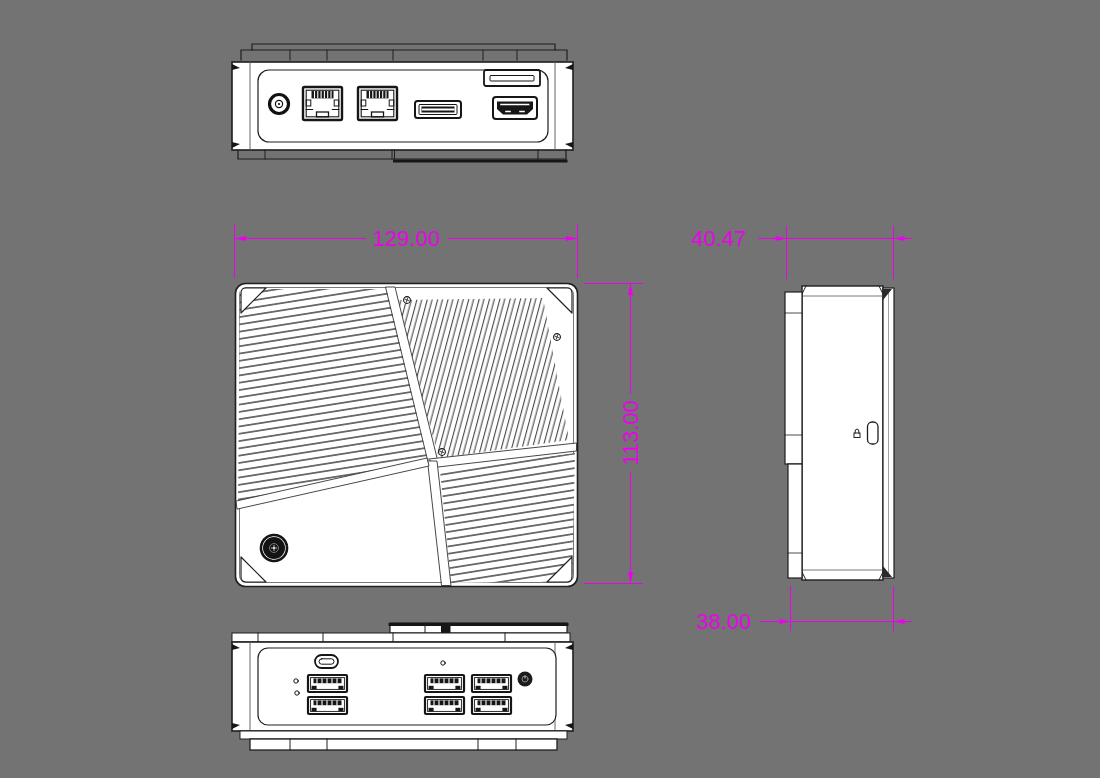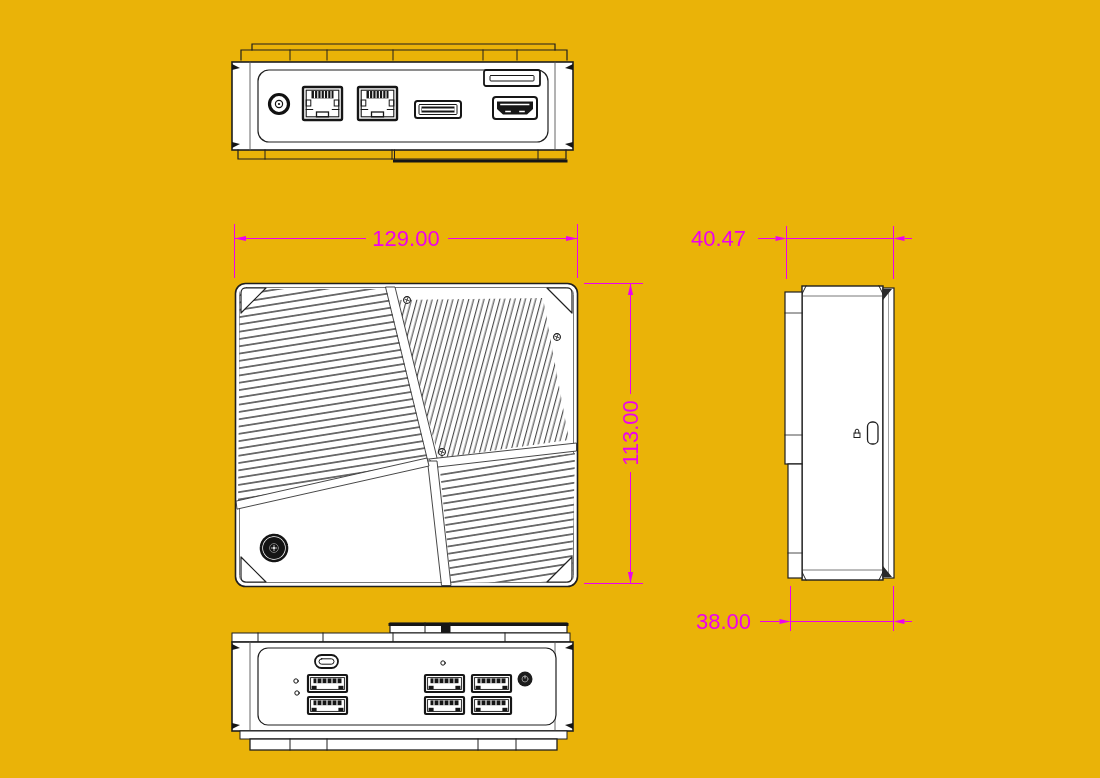--- a/index.html
+++ b/index.html
@@ -1,16 +1,16 @@
 <!DOCTYPE html>
 <html><head>
 <meta charset="utf-8">
 <style>
   html,body{margin:0;padding:0;background:#ffffff;}
-  .canvas{position:relative;width:1100px;height:778px;background:#eab308;overflow:hidden;
+  .canvas{position:relative;width:1100px;height:778px;background:#737373;overflow:hidden;
           font-family:"Liberation Sans", sans-serif;}
   svg.view, svg.dims{position:absolute;overflow:visible;}
   svg *{vector-effect:none;}
   .dims text{font-family:"Liberation Sans", sans-serif;font-size:22px;letter-spacing:0px;}
   :root{--mag:#EE00EE;--ink:#1f1f1f;}
 </style>
 </head>
 <body>
 
 <div class="canvas">

